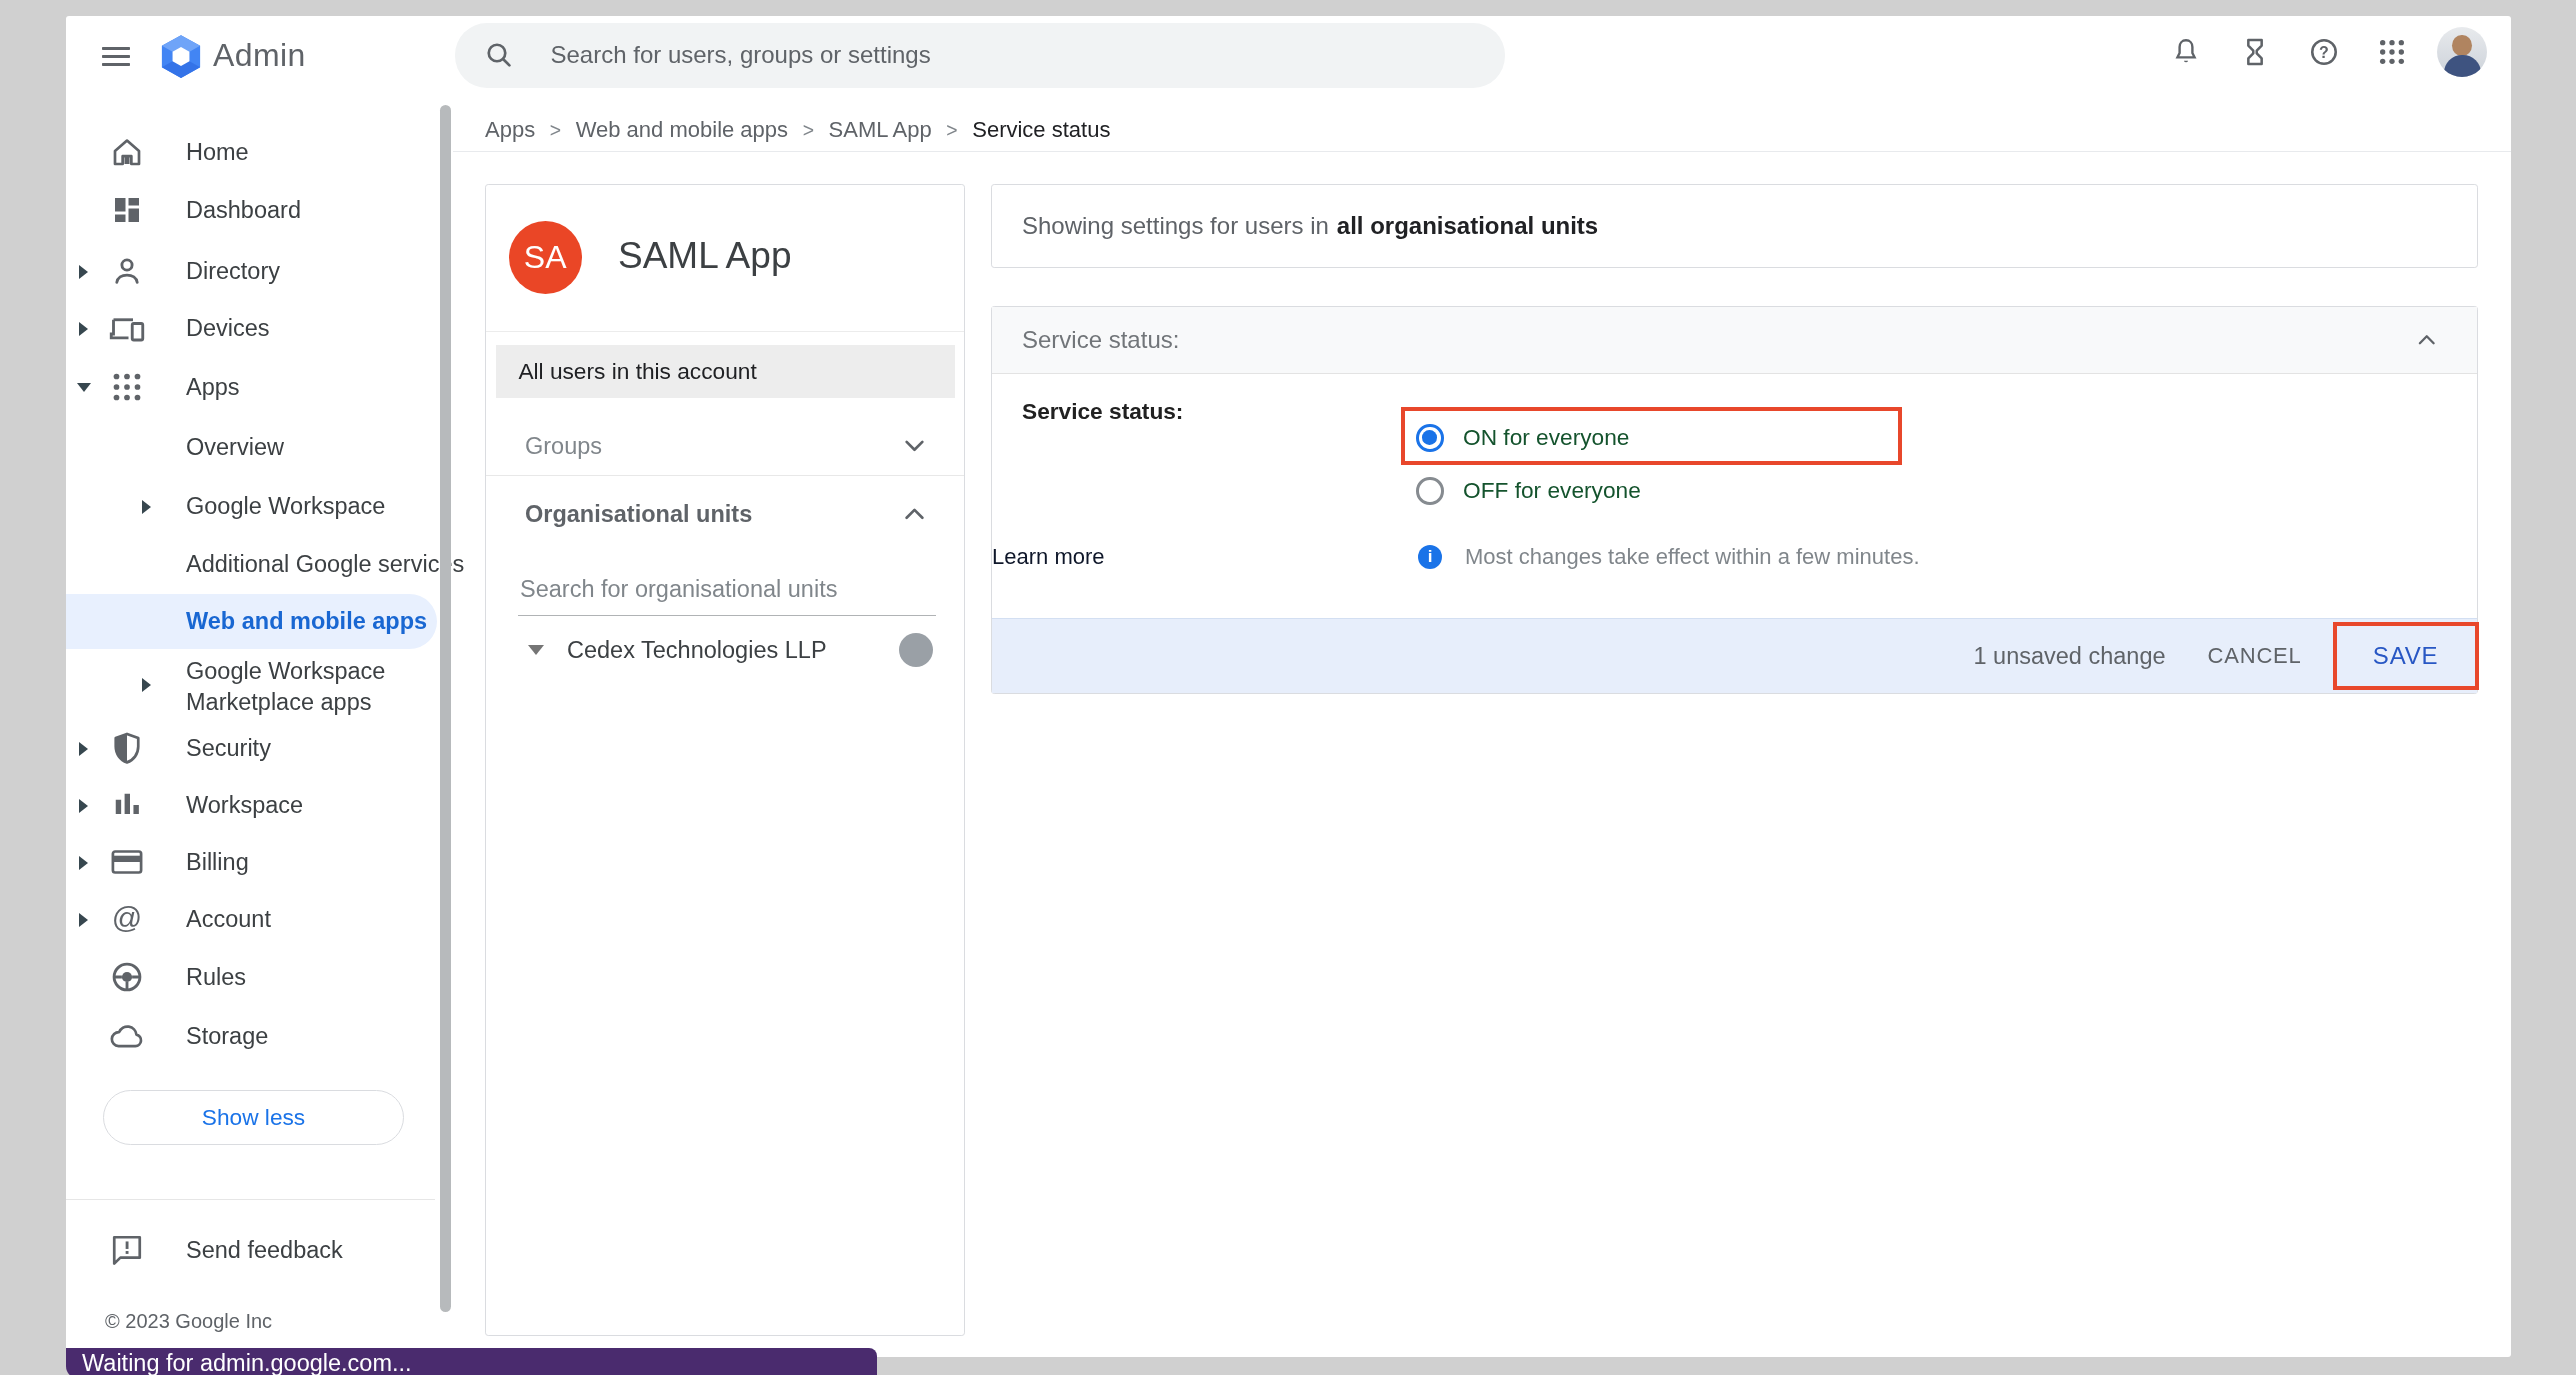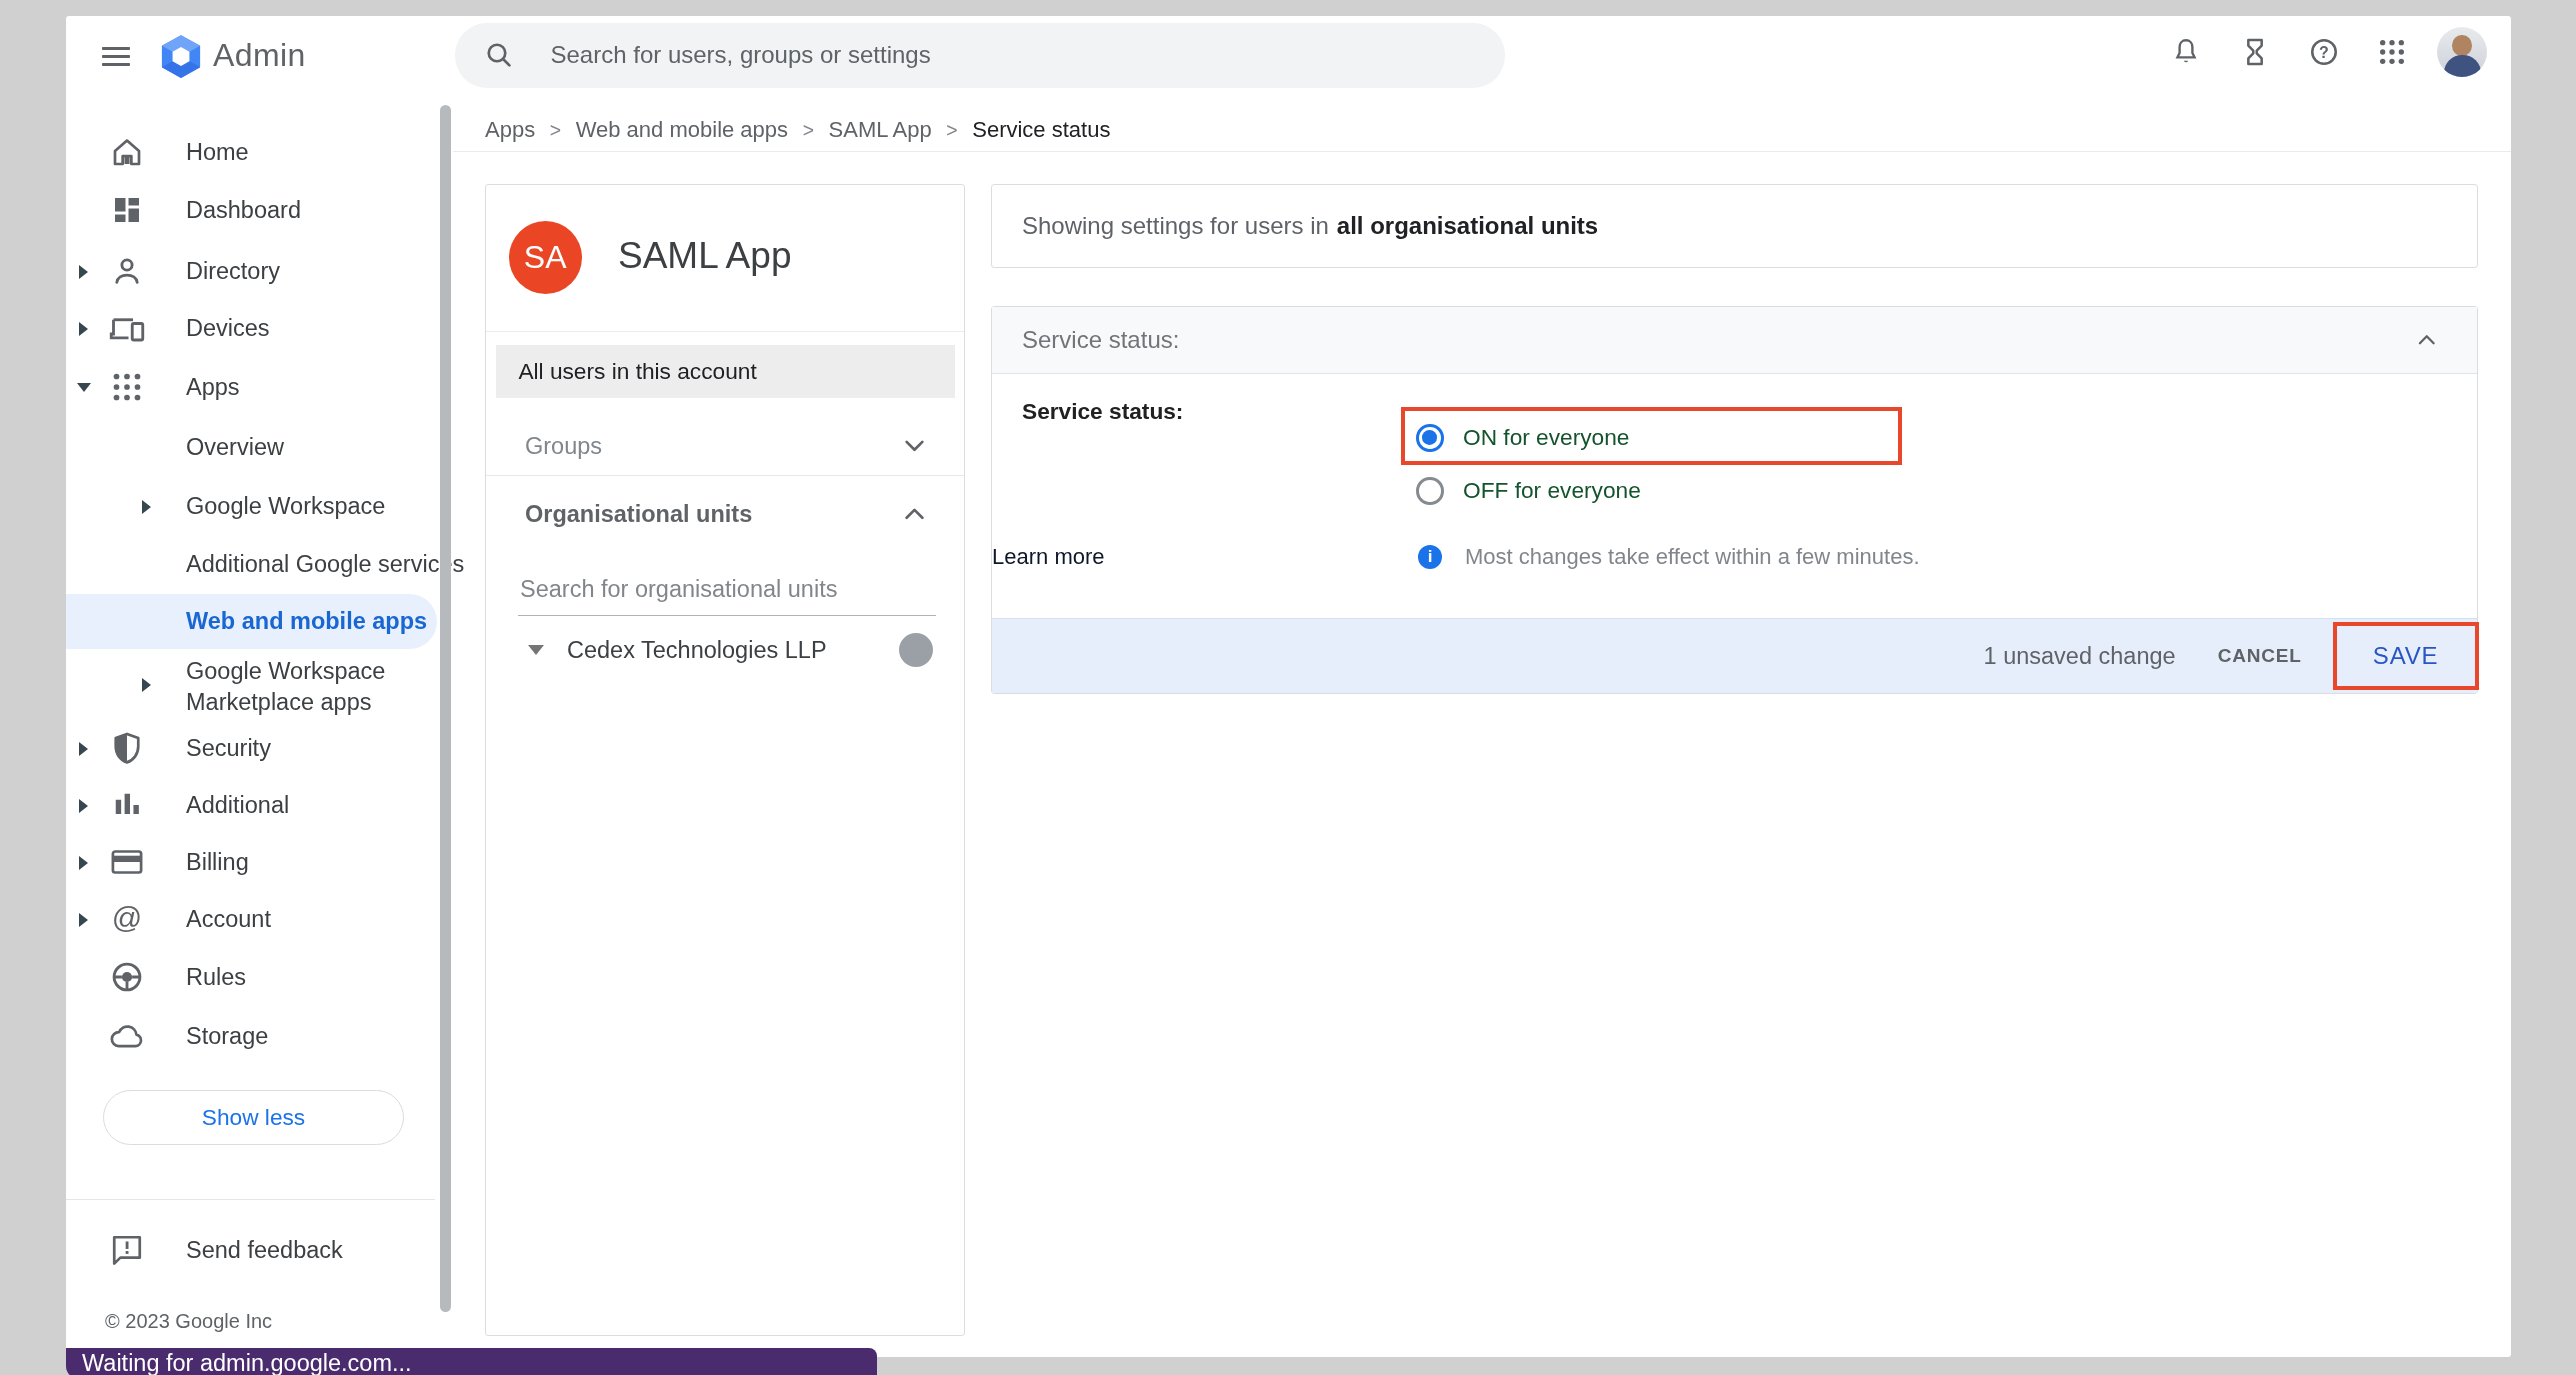--- a/index.html
+++ b/index.html
@@ -82,21 +82,21 @@
   .radio-on .dot{position:absolute;left:3.2px;top:3.2px;width:14.6px;height:14.6px;border-radius:50%;background:#1a73e8;}
   .radio-off{left:424px;top:170px;border:3.2px solid #868b90;}
   .radio-label{position:absolute;left:471px;font-size:22.7px;color:#14532d;height:27.5px;line-height:27.5px;cursor:pointer;}
   #on-label{top:117px;}
   #off-label{top:170px;}
   #info-icon{position:absolute;left:426px;top:238px;width:24px;height:24px;border-radius:50%;background:#1a73e8;color:#fff;font-size:17px;font-weight:700;display:flex;align-items:center;justify-content:center;font-style:normal;}
   #info-text{position:absolute;left:473px;top:238px;font-size:22px;color:#80868b;height:24px;line-height:24px;}
   #info-link{position:absolute;top:238px;font-size:22px;color:#0f172a;height:24px;line-height:24px;cursor:pointer;}
   #service-footer{position:absolute;left:0;right:0;bottom:0;height:75px;background:#e7eefb;border-top:1.6px solid #d3dff2;box-sizing:border-box;display:flex;align-items:center;justify-content:flex-end;}
   #unsaved{font-size:23.5px;color:#5f6368;margin-right:42px;}
-  #cancel-btn{font-size:19px;font-weight:700;color:#5f6368;letter-spacing:0.8px;margin-right:31px;cursor:pointer;}
+  #cancel-btn{font-size:22px;font-weight:400;color:#5f6368;letter-spacing:0.8px;margin-right:31px;cursor:pointer;}
   #save-annotation{width:146px;height:68px;border:4.9px solid #e8472b;box-sizing:border-box;display:flex;align-items:center;justify-content:center;margin-right:-1.6px;cursor:pointer;}
   #save-btn{font-size:24px;font-weight:500;color:#2857c4;letter-spacing:0.8px;}
 
   
   #statusbar{position:absolute;left:66px;top:1328px;width:811px;height:31px;background:#4a2b6e;border-radius:0 8px 0 13px;z-index:60;color:#fff;font-size:23.5px;line-height:31px;padding-left:16px;box-sizing:border-box;margin-top:20px;}
 
   svg{display:block;}
 </style>
 </head>
 <body>
@@ -260,21 +260,21 @@
 
     <div class="srow" style="top:763px">
       <span class="arrow-r"></span>
       <span class="sicon">
         <svg viewBox="0 0 24 24" width="36" height="36" fill="#5f6368">
             <rect x="4.5" y="8.5" width="3.6" height="9.5"></rect>
             <rect x="10.4" y="4.5" width="3.6" height="13.5"></rect>
             <rect x="16.3" y="12" width="3.6" height="6"></rect>
           </svg>
       </span>
-      <span class="slabel">Additional</span>
+      <span class="slabel">Workspace</span>
     </div>
 
     <div class="srow" style="top:820px">
       <span class="arrow-r"></span>
       <span class="sicon">
         <svg viewBox="0 0 24 24" width="36" height="36">
             <rect x="2.6" y="5" width="18.8" height="14" rx="1.5" fill="none" stroke="#5f6368" stroke-width="1.8"></rect>
             <rect x="2.6" y="7.8" width="18.8" height="4.2" fill="#5f6368"></rect>
           </svg>
       </span>

